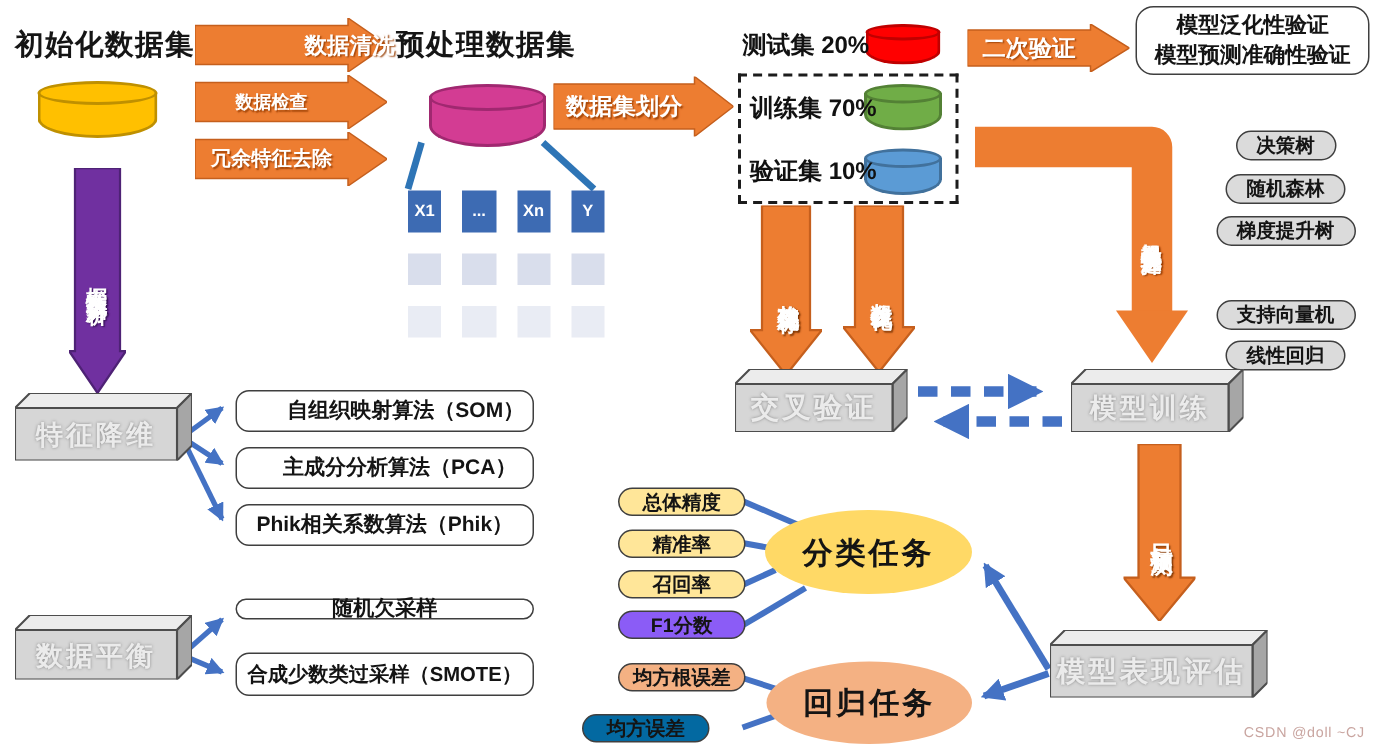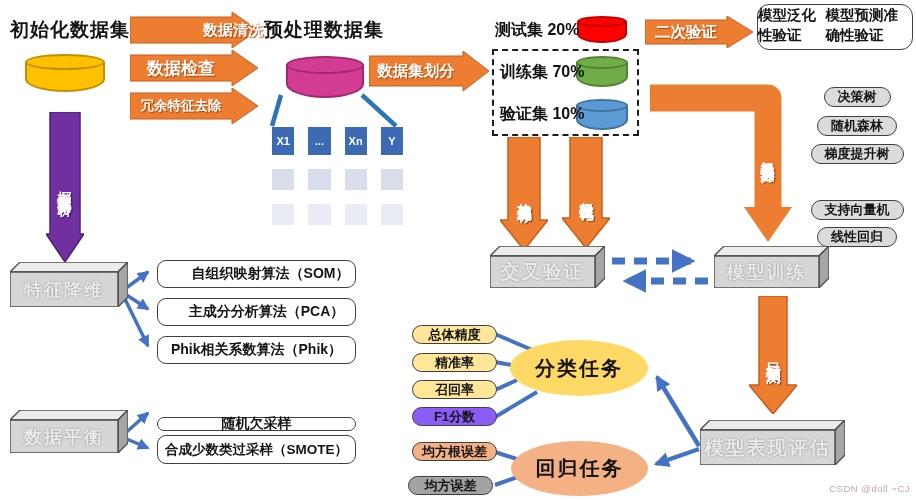--- a/index.html
+++ b/index.html
@@ -39,21 +39,21 @@
   .pill{height:20px;padding:0 13px;background:#DBDBDB;border:1.6px solid #3f3f3f;border-radius:999px;
         display:flex;align-items:center;justify-content:center;font-weight:700;font-size:13px;
         box-sizing:border-box;white-space:nowrap;}
   .mpill{position:absolute;border:1.6px solid #3f3f3f;border-radius:999px;display:flex;align-items:center;
          justify-content:center;font-weight:700;font-size:13px;box-sizing:border-box;white-space:nowrap;}
   .ellipse{position:absolute;border-radius:50%;display:flex;align-items:center;justify-content:center;
            font-weight:700;font-size:20px;letter-spacing:2px;}
   .dlabel{position:absolute;font-size:16px;font-weight:600;white-space:nowrap;color:#111;}
   .dashedbox{position:absolute;border:2px dashed #1c1c1c;box-sizing:border-box;}
   .valbox{position:absolute;background:#fff;border:1.6px solid #3f3f3f;border-radius:12px;
-          display:flex;flex-direction:row;align-items:flex-start;justify-content:center;
+          display:flex;flex-direction:column;align-items:center;justify-content:center;
           font-weight:700;font-size:14.5px;line-height:1.4;box-sizing:border-box;}
   
   .dtable{position:absolute;display:grid;grid-template-columns:repeat(4,1fr);grid-template-rows:28px 21px 21px;
           gap:14px;}
   .dth{background:#3D6BB3;color:#fff;font-weight:700;font-size:11px;display:flex;align-items:center;justify-content:center;}
   .dtd1{background:#D9DEEC;}
   .dtd2{background:#E9ECF4;}
   .watermark{position:absolute;font-size:9.5px;color:#C9A5A0;letter-spacing:.5px;}
 </style>
 </head>
@@ -122,21 +122,21 @@
   <div class="harrow" style="left:130px;top:12px;width:128px;height:36px;">
     <svg width="128" height="36">
         <polygon points="0,5 102,5 102,0 128,18 102,36 102,31 0,31" fill="#ED7D31" stroke="#C55F1D" stroke-width="1"></polygon>
       </svg>
     <span class="harrow-label" style="left:12px;width:102px;font-size:15px;padding-left:40px;">数据清洗</span>
   </div>
   <div class="harrow" style="left:130px;top:50px;width:128px;height:36px;">
     <svg width="128" height="36">
         <polygon points="0,5 102,5 102,0 128,18 102,36 102,31 0,31" fill="#ED7D31" stroke="#C55F1D" stroke-width="1"></polygon>
       </svg>
-    <span class="harrow-label" style="left:0;width:102px;font-size:17px;">数据检查</span>
+    <span class="harrow-label" style="left:0;width:102px;font-size:12px;">数据检查</span>
   </div>
   <div class="harrow" style="left:130px;top:88px;width:128px;height:36px;">
     <svg width="128" height="36">
         <polygon points="0,5 102,5 102,0 128,18 102,36 102,31 0,31" fill="#ED7D31" stroke="#C55F1D" stroke-width="1"></polygon>
       </svg>
     <span class="harrow-label" style="left:0;width:102px;font-size:13.5px;">冗余特征去除</span>
   </div>
 
   <div class="dtable" style="left:272px;top:127px;width:131px;">
     <div class="dth">X1</div>
@@ -271,28 +271,28 @@
   <div class="rbox" style="left:157px;top:336px;width:199px;height:28px;">Phik相关系数算法（Phik）</div>
 
   <div class="box3d" style="left:10px;top:410px;width:118px;height:43px;">
     <svg width="118" height="43">
       <polygon points="0,10 108,10 118,0 10,0" fill="#ECECEC" stroke="#4d4d4d" stroke-width="1.4"></polygon>
       <polygon points="108,10 118,0 118,33 108,43" fill="#A6A6A6" stroke="#4d4d4d" stroke-width="1.4"></polygon>
       <polygon points="0,10 108,10 108,43 0,43" fill="#D6D6D6" stroke="#4d4d4d" stroke-width="1.4"></polygon>
     </svg>
     <span class="box3d-label" style="left:0;top:10px;width:108px;height:33px;font-size:18px;">数据平衡</span>
   </div>
-  <div class="rbox" style="left:157px;top:399px;width:199px;height:14px;margin-top:18px;">随机欠采样</div>
+  <div class="rbox" style="left:157px;top:399px;width:199px;height:14px;">随机欠采样</div>
   <div class="rbox" style="left:157px;top:435px;width:199px;height:29px;font-size:13.5px;">合成少数类过采样（SMOTE）</div>
 
   <div class="mpill" style="left:412px;top:325px;width:85px;height:19px;background:#FFE699;">总体精度</div>
   <div class="mpill" style="left:412px;top:353px;width:85px;height:19px;background:#FFE699;">精准率</div>
   <div class="mpill" style="left:412px;top:380px;width:85px;height:19px;background:#FFE699;">召回率</div>
   <div class="mpill" style="left:412px;top:407px;width:85px;height:19px;background:#8b5cf6;">F1分数</div>
   <div class="mpill" style="left:412px;top:442px;width:85px;height:19px;background:#F4B183;">均方根误差</div>
-  <div class="mpill" style="left:408px;top:476px;width:85px;height:19px;background:#a3a3a3;">均方误差</div>
+  <div class="mpill" style="left:388px;top:476px;width:85px;height:19px;background:#0369a1;">均方误差</div>
 
   <div class="ellipse" style="left:510px;top:340px;width:138px;height:56px;background:#FFD966;">分类任务</div>
   <div class="ellipse" style="left:511px;top:441px;width:137px;height:55px;background:#F4B183;">回归任务</div>
 
   <div class="watermark" style="left:810px;top:483px;width:100px;text-align:right;">CSDN @doll ~CJ</div>
 
 </div>
 
 </body></html>

